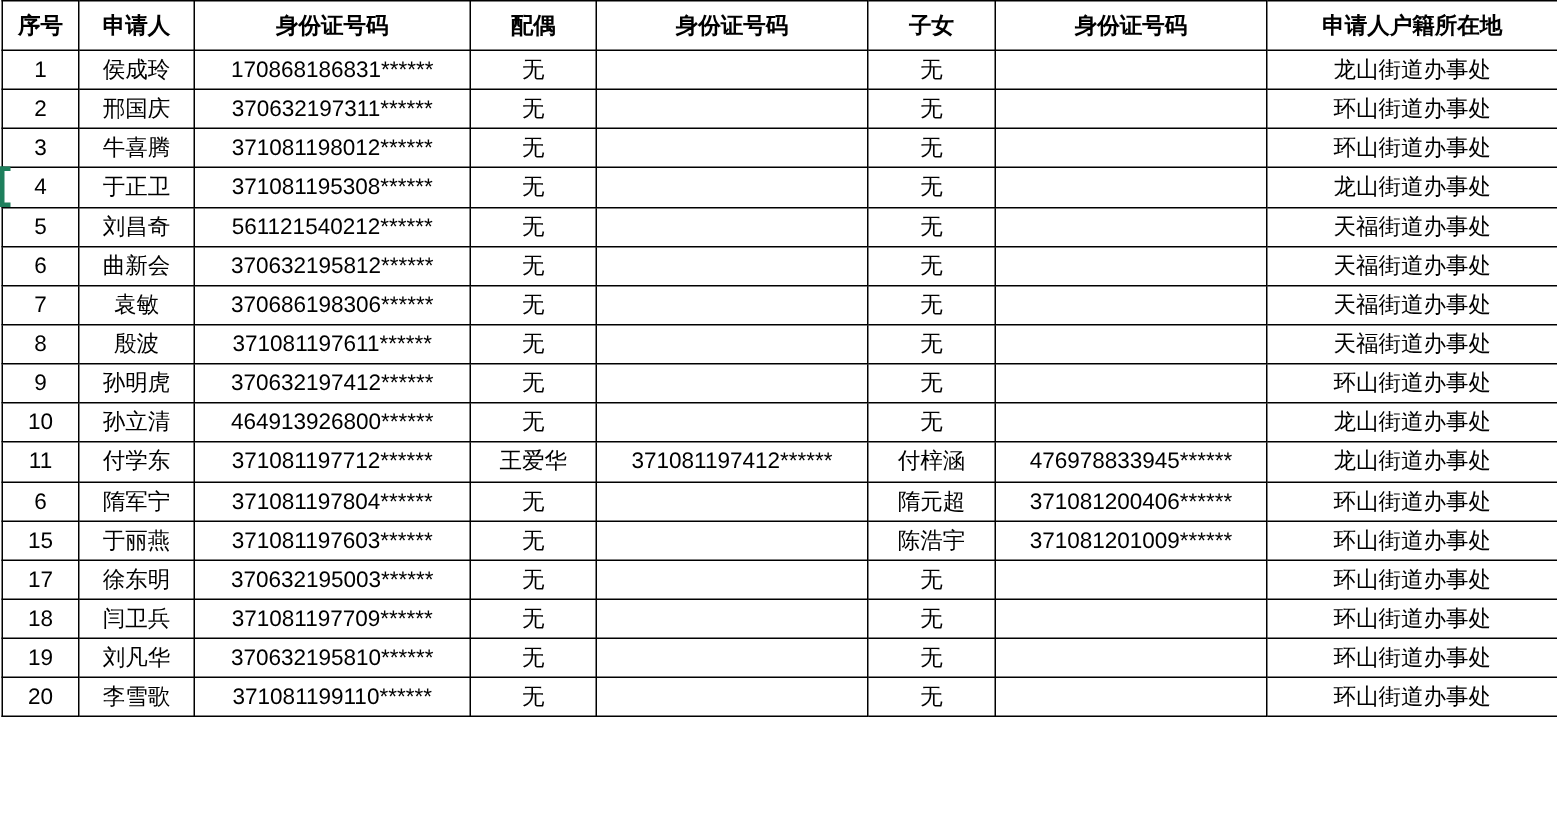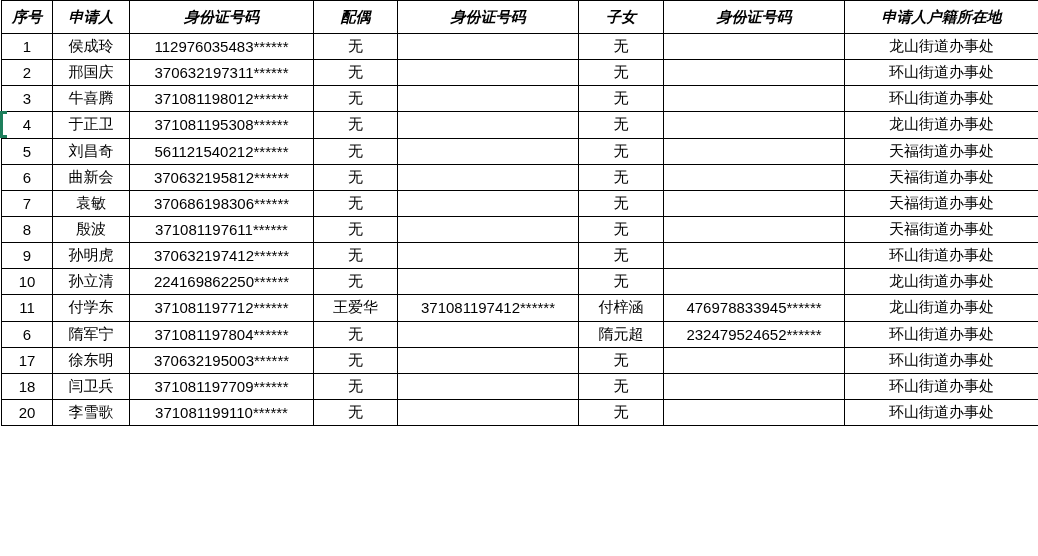--- a/index.html
+++ b/index.html
@@ -27,21 +27,21 @@
     border: 1px solid #000000;
     padding: 0 2px;
     text-align: center;
     vertical-align: middle;
     white-space: nowrap;
     overflow: hidden;
     font-size: 15px;
     color: #000000;
     background: #ffffff;
   }
-  table.grid thead tr { height: 33px; font-style: italic; }
+  table.grid thead tr { height: 33px; }
   table.grid thead th { font-weight: bold; font-size: 15px; }
   table.grid tbody tr { height: 26.15px; }
   
   .selection-marker {
     position: absolute;
     left: 0px;
     top: 111px;
     width: 3px;
     height: 27px;
     background: #1e7f5c;
@@ -83,21 +83,21 @@
           <th>身份证号码</th>
           <th>子女</th>
           <th>身份证号码</th>
           <th>申请人户籍所在地</th>
         </tr>
     </thead>
     <tbody>
         <tr>
           <td>1</td>
           <td>侯成玲</td>
-          <td>112976035483******</td>
+          <td>170868186831******</td>
           <td>无</td>
           <td></td>
           <td>无</td>
           <td></td>
           <td>龙山街道办事处</td>
         </tr>
         <tr>
           <td>2</td>
           <td>邢国庆</td>
           <td>370632197311******</td>
@@ -173,21 +173,21 @@
           <td>370632197412******</td>
           <td>无</td>
           <td></td>
           <td>无</td>
           <td></td>
           <td>环山街道办事处</td>
         </tr>
         <tr>
           <td>10</td>
           <td>孙立清</td>
-          <td>224169862250******</td>
+          <td>464913926800******</td>
           <td>无</td>
           <td></td>
           <td>无</td>
           <td></td>
           <td>龙山街道办事处</td>
         </tr>
         <tr>
           <td>11</td>
           <td>付学东</td>
           <td>371081197712******</td>
@@ -197,37 +197,57 @@
           <td>476978833945******</td>
           <td>龙山街道办事处</td>
         </tr>
         <tr>
           <td>6</td>
           <td>隋军宁</td>
           <td>371081197804******</td>
           <td>无</td>
           <td></td>
           <td>隋元超</td>
-          <td>232479524652******</td>
+          <td>371081200406******</td>
+          <td>环山街道办事处</td>
+        </tr>
+        <tr>
+          <td>15</td>
+          <td>于丽燕</td>
+          <td>371081197603******</td>
+          <td>无</td>
+          <td></td>
+          <td>陈浩宇</td>
+          <td>371081201009******</td>
           <td>环山街道办事处</td>
         </tr>
         <tr>
           <td>17</td>
           <td>徐东明</td>
           <td>370632195003******</td>
           <td>无</td>
           <td></td>
           <td>无</td>
           <td></td>
           <td>环山街道办事处</td>
         </tr>
         <tr>
           <td>18</td>
           <td>闫卫兵</td>
           <td>371081197709******</td>
+          <td>无</td>
+          <td></td>
+          <td>无</td>
+          <td></td>
+          <td>环山街道办事处</td>
+        </tr>
+        <tr>
+          <td>19</td>
+          <td>刘凡华</td>
+          <td>370632195810******</td>
           <td>无</td>
           <td></td>
           <td>无</td>
           <td></td>
           <td>环山街道办事处</td>
         </tr>
         <tr>
           <td>20</td>
           <td>李雪歌</td>
           <td>371081199110******</td>

